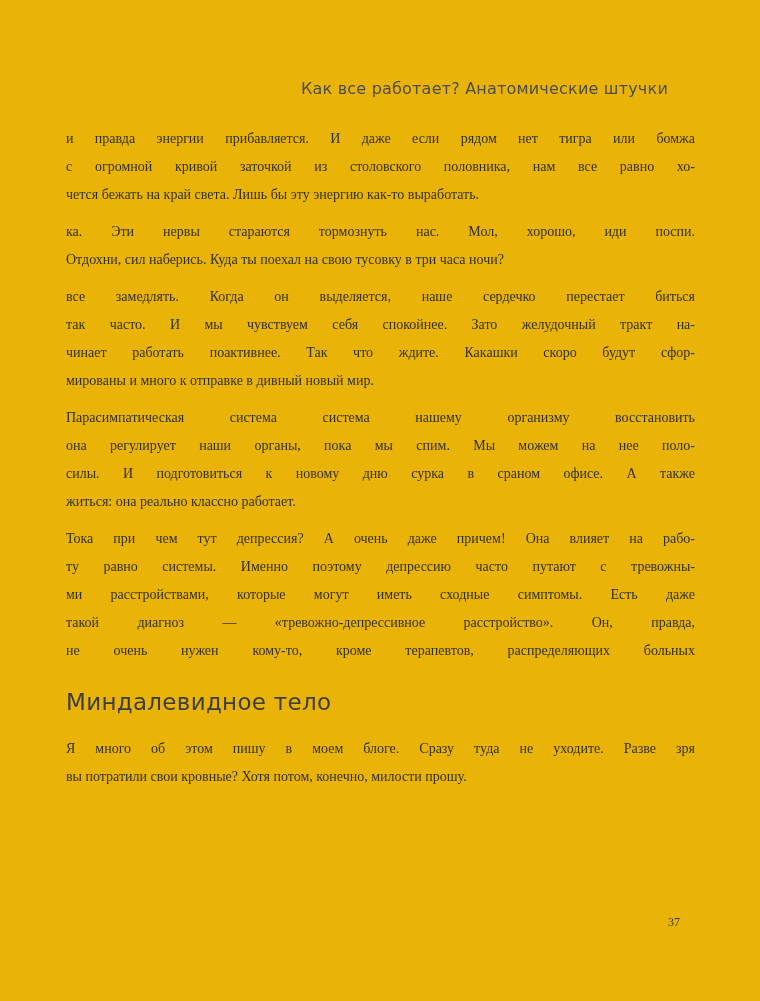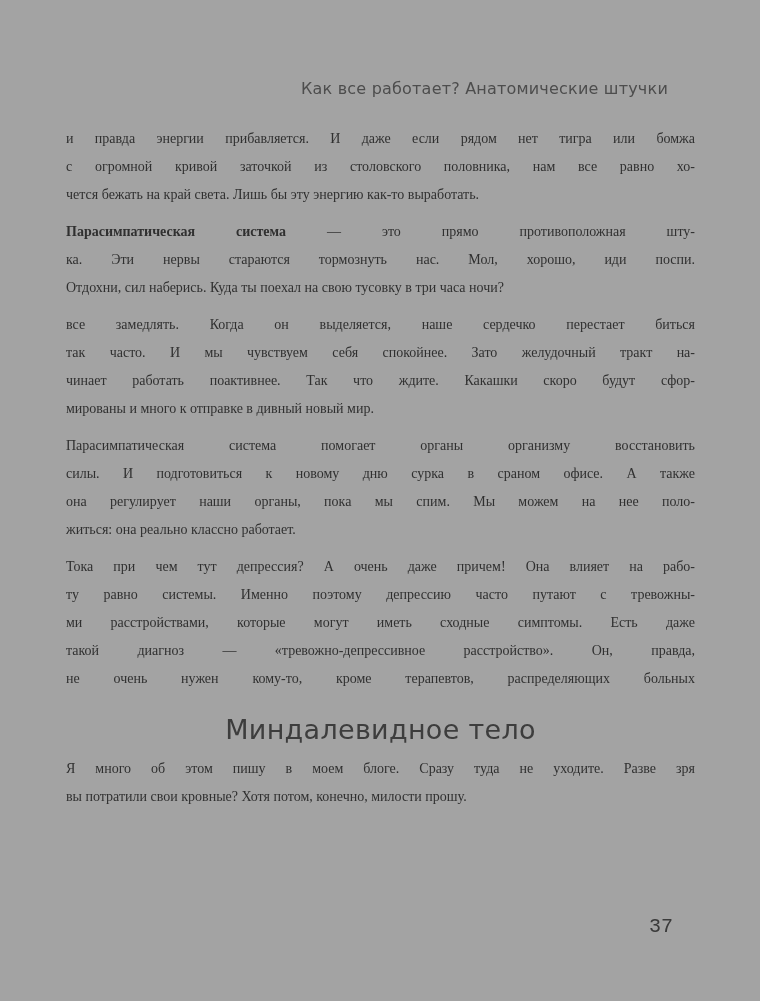--- a/index.html
+++ b/index.html
@@ -5,21 +5,21 @@
   html, body {
     margin: 0;
     padding: 0;
     background: #ffffff;
     font-family: "Liberation Serif", serif;
   }
   .page {
     position: relative;
     width: 760px;
     height: 1001px;
-    background: #a3a3a3;
+    background: #eab308;
     overflow: hidden;
   }
   .content {
     position: absolute;
     left: 66px;
     top: 79px;
     width: 629px;
   }
   .running-header {
     text-align: right;
@@ -47,63 +47,61 @@
   }
   .line.last {
     text-align-last: left;
   }
   .line b {
     font-weight: bold;
   }
   .section-heading {
     font-family: "DejaVu Sans", sans-serif;
     font-weight: normal;
-    font-size: 27px;
+    font-size: 23px;
     line-height: 34px;
     color: #3d3d3d;
     letter-spacing: 0.3px;
-    margin: 20px 0 8px 0;
-    text-align: center;
+    margin: 20px 0 16px 0;
   }
   .page-number {
     position: absolute;
     top: 915px;
-    right: 87px;
-    font-family: Liberation Mono, monospace;
-    font-size: 20px;
+    right: 80px;
+    font-family: Liberation Serif, serif;
+    font-size: 12px;
     color: #3a3a3a;
   }
 </style>
 </head>
 <body>
 
 <div class="page">
   <div class="content">
     <div class="running-header">Как все работает? Анатомические штучки</div>
     <div class="body-text">
         <div class="para">
           <div class="line">и правда энергии прибавляется. И даже если рядом нет тигра или бомжа</div>
           <div class="line">с огромной кривой заточкой из столовского половника, нам все равно хо-</div>
           <div class="line last">чется бежать на край света. Лишь бы эту энергию как-то выработать.</div>
         </div>
         <div class="para">
-          <div class="line"><b>Парасимпатическая система</b> — это прямо противоположная шту-</div>
           <div class="line">ка. Эти нервы стараются тормознуть нас. Мол, хорошо, иди поспи.</div>
           <div class="line last">Отдохни, сил наберись. Куда ты поехал на свою тусовку в три часа ночи?</div>
         </div>
         <div class="para">
           <div class="line">все замедлять. Когда он выделяется, наше сердечко перестает биться</div>
           <div class="line">так часто. И мы чувствуем себя спокойнее. Зато желудочный тракт на-</div>
           <div class="line">чинает работать поактивнее. Так что ждите. Какашки скоро будут сфор-</div>
           <div class="line last">мированы и много к отправке в дивный новый мир.</div>
         </div>
         <div class="para">
-          <div class="line">Парасимпатическая система помогает органы организму восстановить</div>
+          <div class="line">Парасимпатическая система система нашему организму восстановить</div>
+          <div class="line">она регулирует наши органы, пока мы спим. Мы можем на нее поло-</div>
           <div class="line">силы. И подготовиться к новому дню сурка в сраном офисе. А также</div>
-          <div class="line">она регулирует наши органы, пока мы спим. Мы можем на нее поло-</div>
           <div class="line last">житься: она реально классно работает.</div>
         </div>
         <div class="para">
           <div class="line">Тока при чем тут депрессия? А очень даже причем! Она влияет на рабо-</div>
           <div class="line">ту равно системы. Именно поэтому депрессию часто путают с тревожны-</div>
           <div class="line">ми расстройствами, которые могут иметь сходные симптомы. Есть даже</div>
           <div class="line">такой диагноз — «тревожно-депрессивное расстройство». Он, правда,</div>
           <div class="line">не очень нужен кому-то, кроме терапевтов, распределяющих больных</div>
         </div>
         <h2 class="section-heading">Миндалевидное тело</h2>

